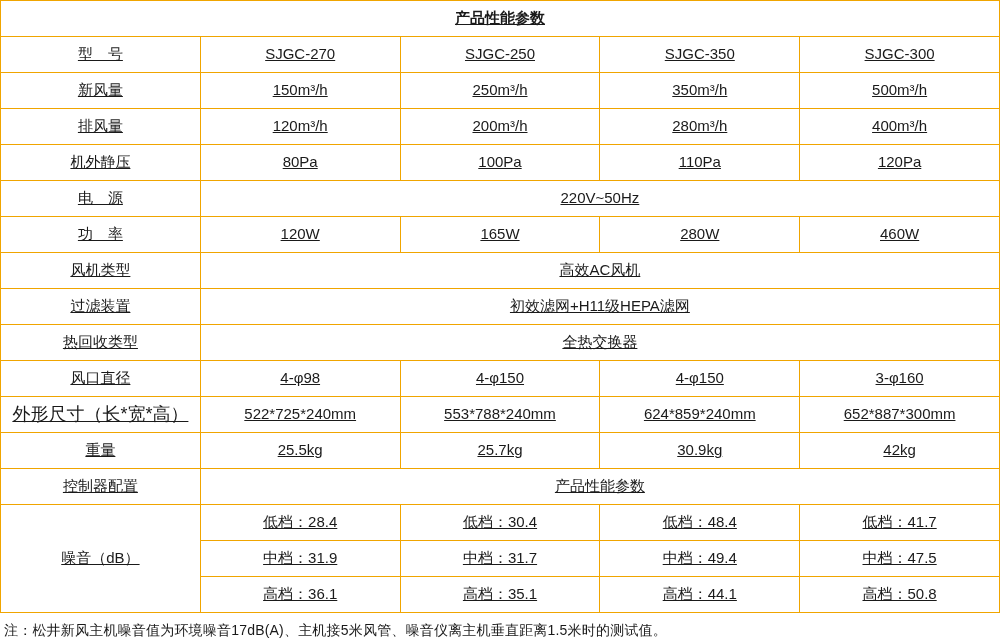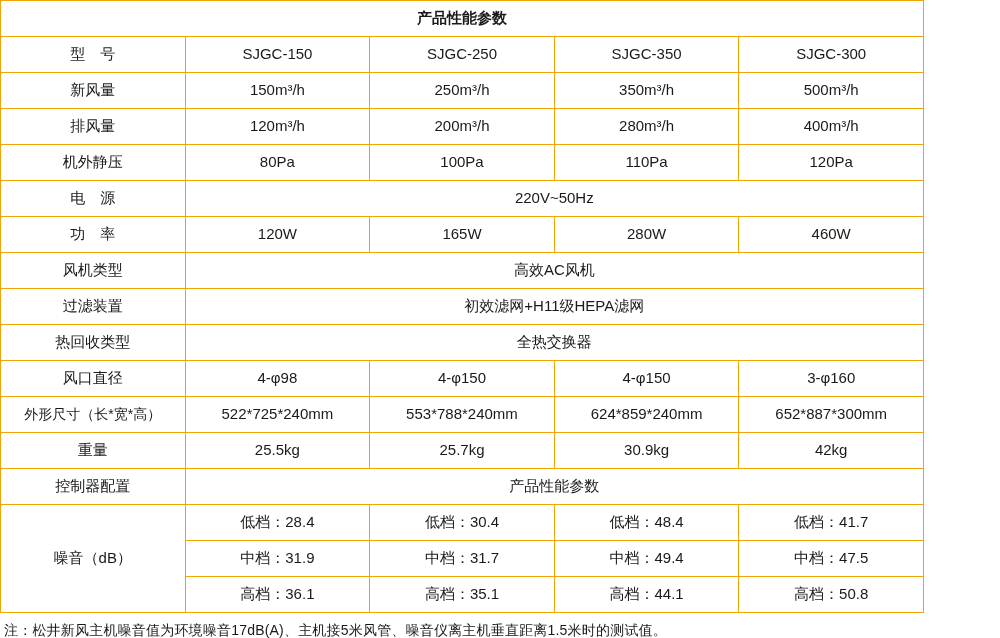--- a/index.html
+++ b/index.html
@@ -15,22 +15,23 @@
     overflow: hidden;
   }
   .page {
     width: 1000px;
     height: 638px;
     box-sizing: border-box;
     position: relative;
   }
   table.spec {
     border-collapse: collapse;
-    width: 924px;
+    width: 1000px;
     table-layout: fixed;
+    text-decoration: underline;
   }
   table.spec td {
     border: 1px solid #f0a500;
     text-align: center;
     vertical-align: middle;
     font-size: 15px;
     padding: 0;
     height: 35px;
     line-height: 1.25;
   }
@@ -39,21 +40,21 @@
     font-weight: bold;
     border: none;
     border-bottom: 1px solid #f0a500;
     height: 38px;
   }
   td.label {
     width: 200px;
     font-size: 15px;
   }
   td.label.wide-label {
-    font-size: 14px;
+    font-size: 18px;
   }
   td.value {
     font-size: 15px;
   }
   .col-model { width: 200px; }
   .note {
     font-size: 14px;
     padding: 9px 4px 0 4px;
     text-align: left;
     letter-spacing: 0.2px;
@@ -67,21 +68,21 @@
 
 <div class="page">
   <table class="spec">
     <tbody>
       <tr>
         <td class="title-cell" colspan="5">产品性能参数</td>
       </tr>
 
       <tr>
         <td class="label">型　号</td>
-        <td class="value col-model">SJGC-150</td>
+        <td class="value col-model">SJGC-270</td>
         <td class="value col-model">SJGC-250</td>
         <td class="value col-model">SJGC-350</td>
         <td class="value col-model">SJGC-300</td>
       </tr>
 
       <tr>
         <td class="label">新风量</td>
         <td class="value">150m³/h</td>
         <td class="value">250m³/h</td>
         <td class="value">350m³/h</td>

